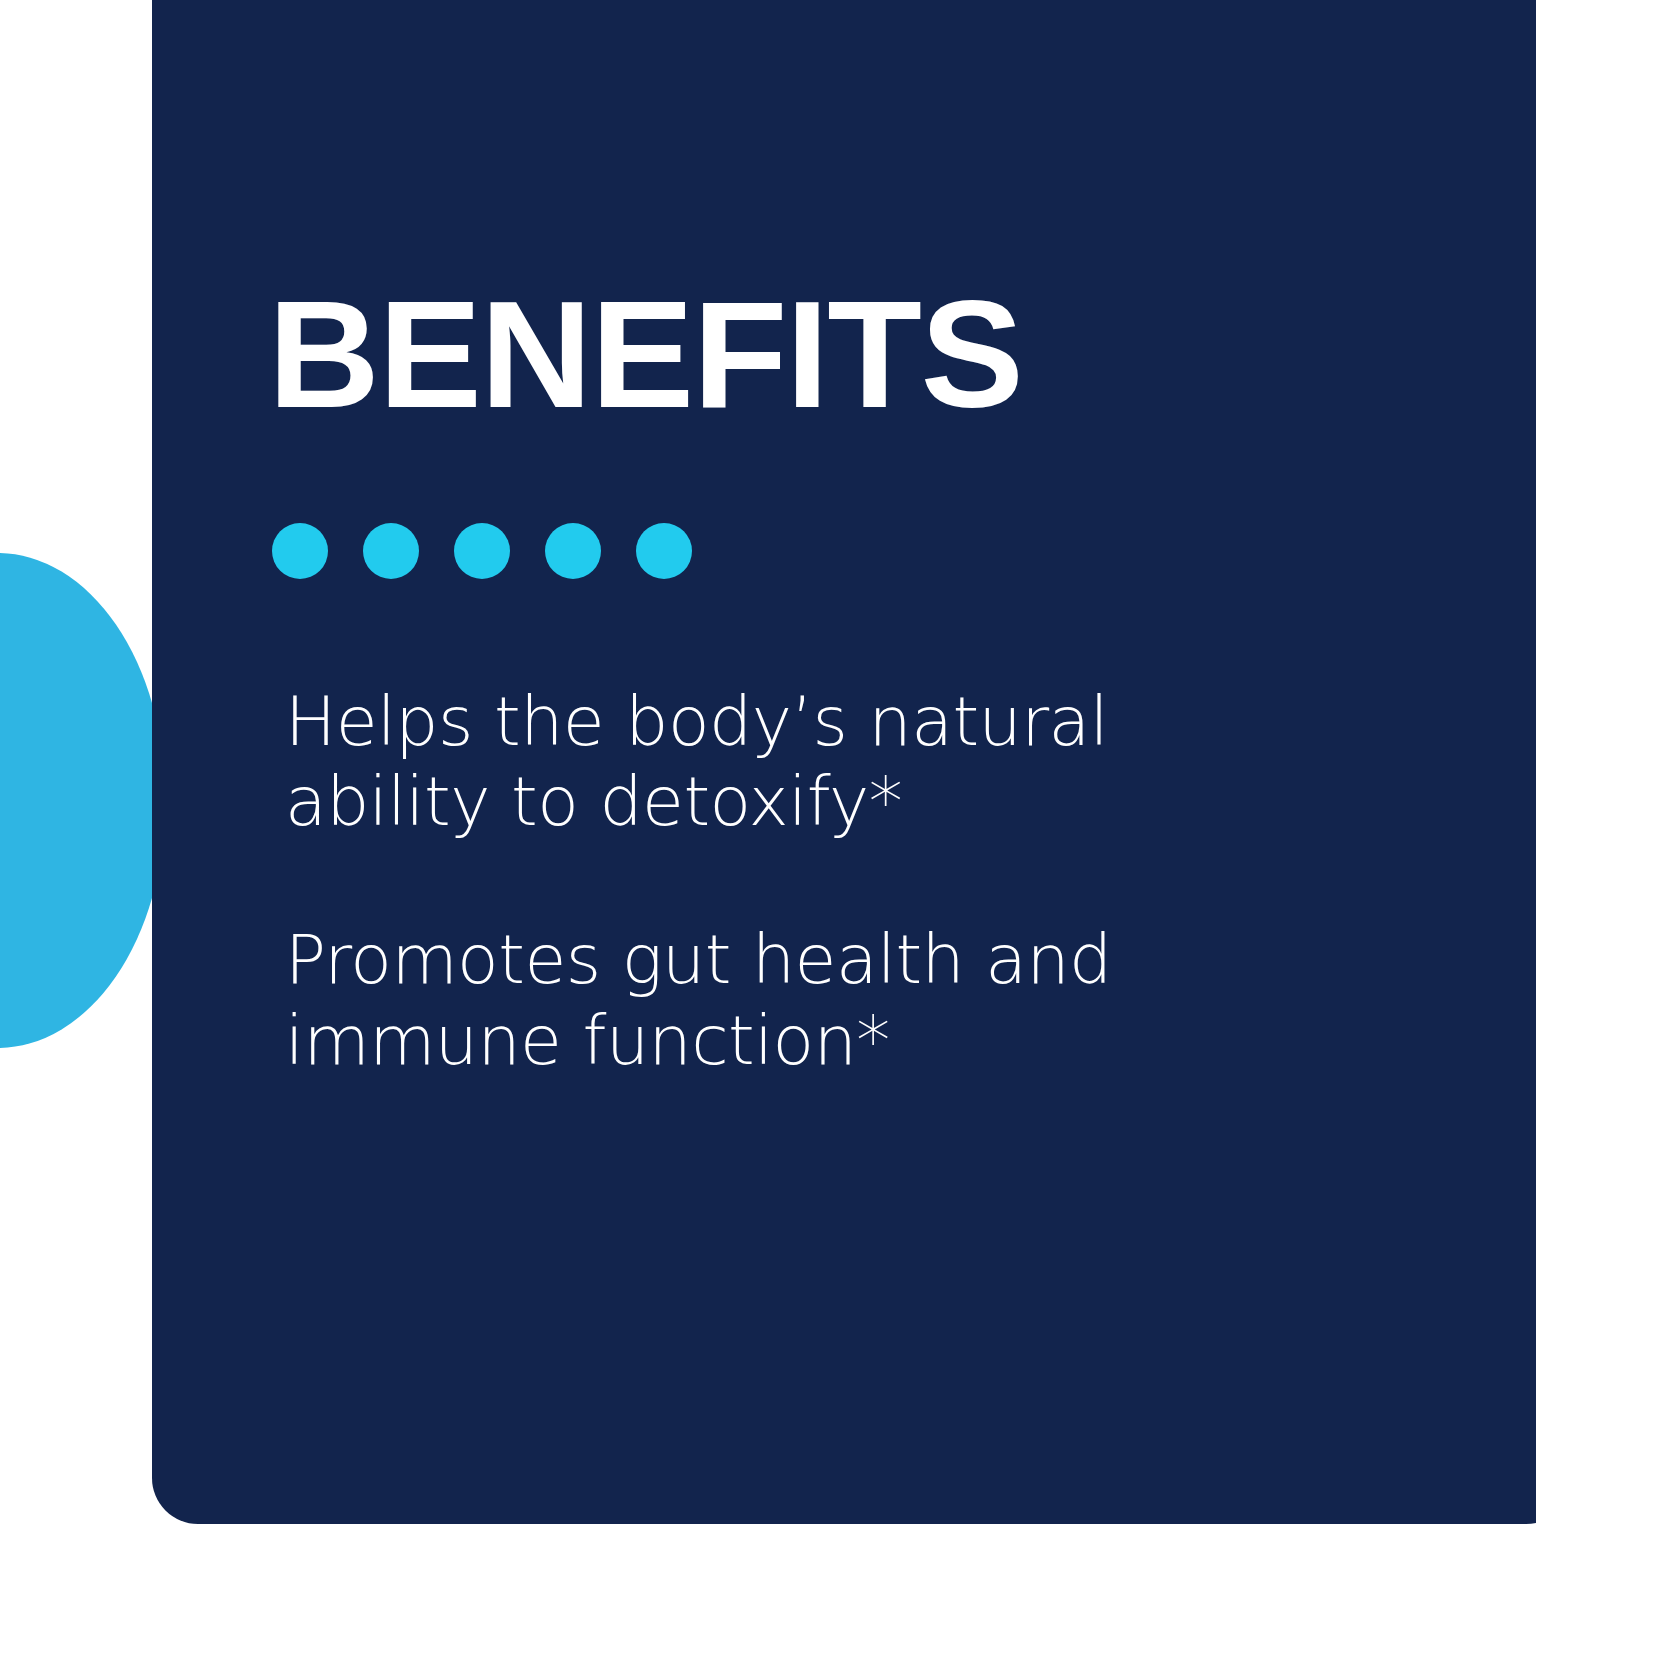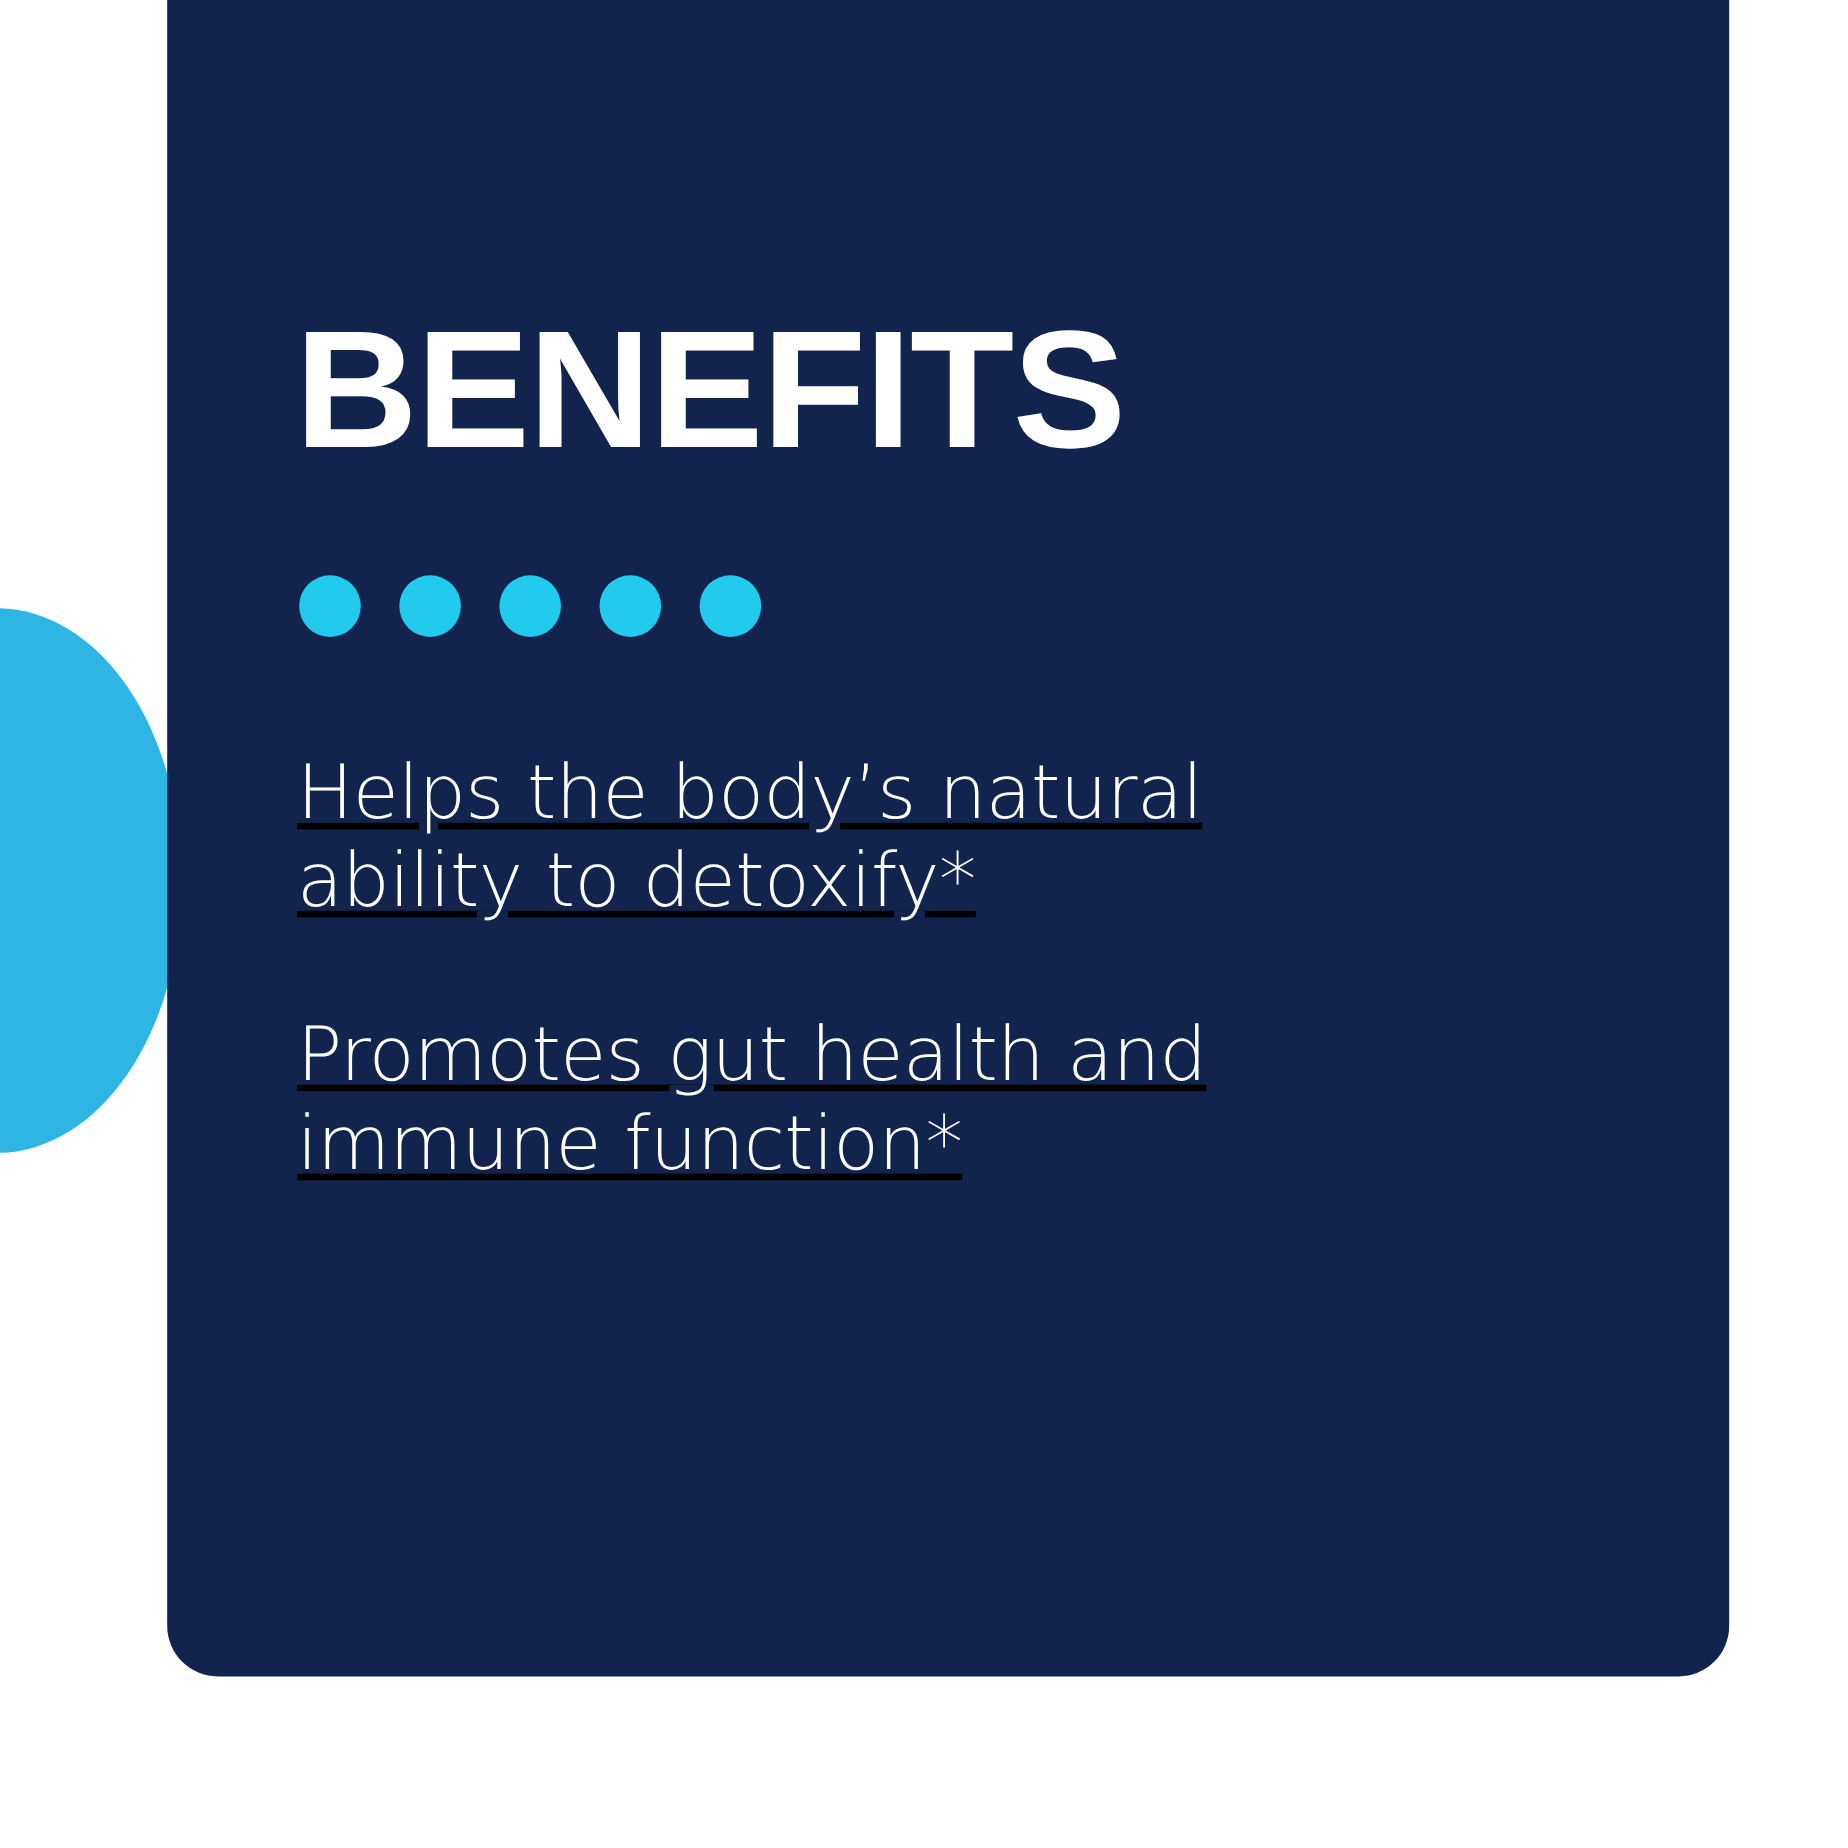--- a/index.html
+++ b/index.html
@@ -11,21 +11,21 @@
   body {
     width: 1680px;
     height: 1680px;
     overflow: hidden;
     font-family: "Liberation Sans", "DejaVu Sans", sans-serif;
     -webkit-font-smoothing: antialiased;
   }
 
   #stage {
     position: relative;
-    width: 1680px;
+    width: 1536px;
     height: 1680px;
     background: #ffffff;
     overflow: hidden;
   }
 
   
   .blob {
     position: absolute;
     left: -170px;
     top: 553px;
@@ -88,23 +88,22 @@
     height: 56px;
     border-radius: 50%;
     background: #22CBEE;
     flex: 0 0 auto;
   }
 
   
   .benefits {
     position: absolute;
     top: 742px;
-    left: 2px;
+    left: 17px;
     width: 990px;
-    text-decoration: underline;
   }
   .benefit {
     color: #FFFFFF;
     font-family: "DejaVu Sans", "Liberation Sans", sans-serif;
     font-weight: 300;
     font-size: 68px;
     line-height: 1.18;
     letter-spacing: -0.5px;
     margin: 0 0 78px 0;
     white-space: pre-line;

